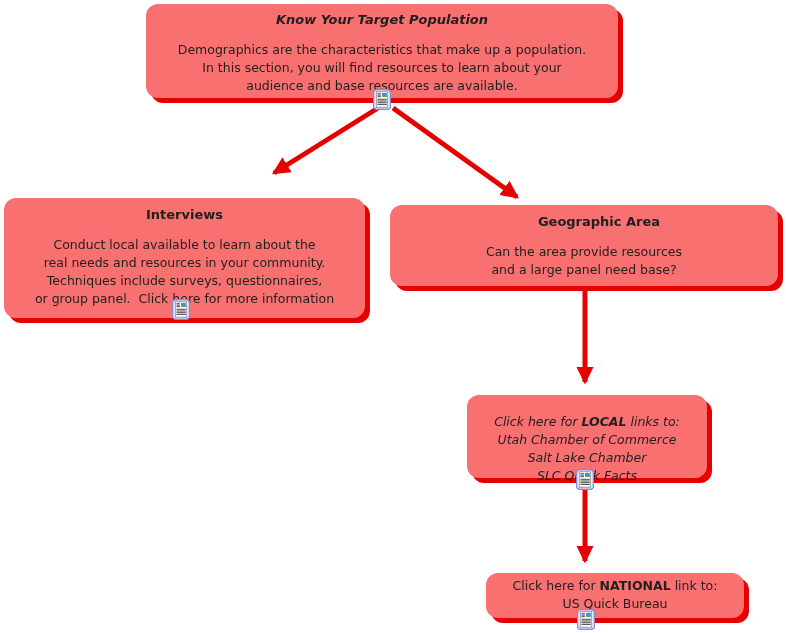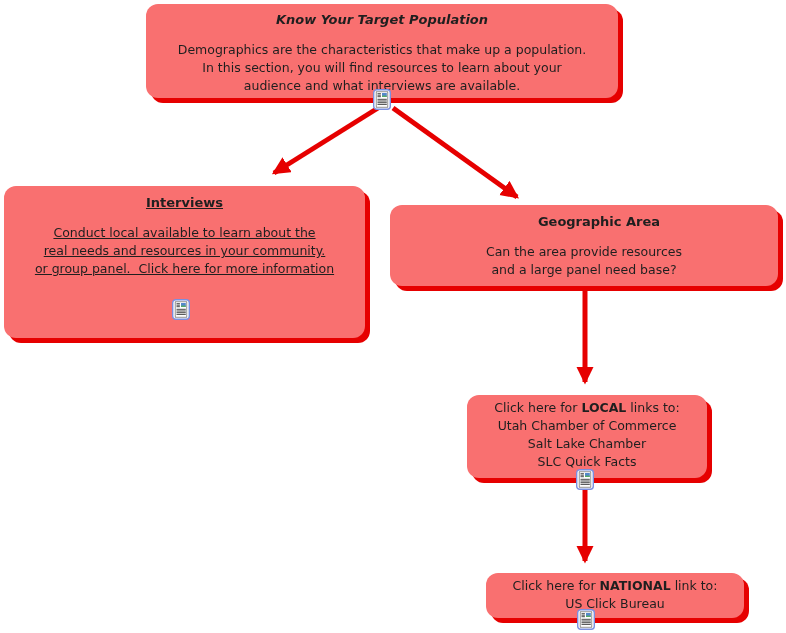--- a/index.html
+++ b/index.html
@@ -41,25 +41,25 @@
   .doc-icon {
     position: absolute;
     width: 18px;
     height: 21px;
   }
   b { font-weight: bold; }
 
   
   #node-know        { left: 146px; top: 4px;   width: 472px; height: 94px;  padding-top: 8px; }
   #node-know .title { margin-bottom: 13px; font-style: italic; }
-  #node-interviews  { left: 4px;   top: 186px; width: 361px; height: 152px; padding-top: 9px; text-decoration: underline; }
+  #node-interviews  { left: 4px;   top: 198px; width: 361px; height: 120px; padding-top: 9px; }
   #node-interviews .title { margin-bottom: 13px; }
   #node-geographic  { left: 390px; top: 205px; width: 388px; height: 81px;  padding-top: 9px; }
   #node-geographic .title { margin-bottom: 13px; margin-left: 30px; }
-  #node-local       { left: 467px; top: 395px; width: 240px; height: 83px;  padding-top: 4px; }
+  #node-local       { left: 467px; top: 395px; width: 240px; height: 83px;  padding-top: 18px; font-style: italic; }
   #node-national    { left: 455px; top: 573px; width: 258px; height: 45px;  padding-top: 4px; margin-left: 31px; }
 
   #icon-know       { left: 373px; top: 89px;  }
   #icon-interviews { left: 172px; top: 299px; }
   #icon-local      { left: 576px; top: 469px; }
   #icon-national   { left: 577px; top: 609px; }
 </style>
 </head>
 <body>
 
@@ -74,46 +74,47 @@
     <line x1="378" y1="108" x2="274" y2="173" stroke="#e60000" stroke-width="5" marker-end="url(#ah)"></line>
     <line x1="393" y1="108" x2="517" y2="197" stroke="#e60000" stroke-width="5" marker-end="url(#ah)"></line>
     <line x1="585" y1="291" x2="585" y2="382" stroke="#e60000" stroke-width="5" marker-end="url(#ah)"></line>
     <line x1="585" y1="490" x2="585" y2="561" stroke="#e60000" stroke-width="5" marker-end="url(#ah)"></line>
   </svg>
 
   <div class="node" id="node-know">
     <div class="title">Know Your Target Population</div>
     <div class="body-line">Demographics are the characteristics that make up a population.</div>
     <div class="body-line">In this section, you will find resources to learn about your</div>
-    <div class="body-line">audience and what interviews are available.</div>
+    <div class="body-line">audience and base resources are available.</div>
   </div>
 
   <div class="node" id="node-interviews">
     <div class="title">Interviews</div>
     <div class="body-line">Conduct local available to learn about the</div>
     <div class="body-line">real needs and resources in your community.</div>
+    <div class="body-line">Techniques include surveys, questionnaires,</div>
     <div class="body-line">or group panel.  Click here for more information</div>
   </div>
 
   <div class="node" id="node-geographic">
     <div class="title">Geographic Area</div>
     <div class="body-line">Can the area provide resources</div>
     <div class="body-line">and a large panel need base?</div>
   </div>
 
   <div class="node" id="node-local">
     <div class="body-line"><span>Click here for </span><b>LOCAL</b><span> links to:</span></div>
     <div class="body-line">Utah Chamber of Commerce</div>
     <div class="body-line">Salt Lake Chamber</div>
     <div class="body-line">SLC Quick Facts</div>
   </div>
 
   <div class="node" id="node-national">
     <div class="body-line"><span>Click here for </span><b>NATIONAL</b><span> link to:</span></div>
-    <div class="body-line">US Click Bureau</div>
+    <div class="body-line">US Quick Bureau</div>
   </div>
 
   <svg class="doc-icon" id="icon-know" viewBox="0 0 18 21">
     <rect x="0.7" y="0.7" width="16.6" height="19.6" rx="3" fill="#ffffff" stroke="#7b8fe0" stroke-width="1.4"></rect>
     <rect x="3.2" y="2.8" width="11.6" height="15.4" fill="#ffffff" stroke="#666666" stroke-width="0.7"></rect>
     <rect x="9" y="4" width="4.8" height="3.6" fill="#5588cc"></rect>
     <rect x="9" y="6.6" width="4.8" height="1.4" fill="#55aa66"></rect>
     <path d="M4.5 4.7 h3.4 M4.5 6.2 h3.4 M4.5 7.7 h3.4 M4.5 10.3 h9.3 M4.5 12 h9.3 M4.5 13.7 h9.3 M4.5 15.4 h9.3" stroke="#333333" stroke-width="0.9"></path>
   </svg>
   <svg class="doc-icon" id="icon-interviews" viewBox="0 0 18 21">

